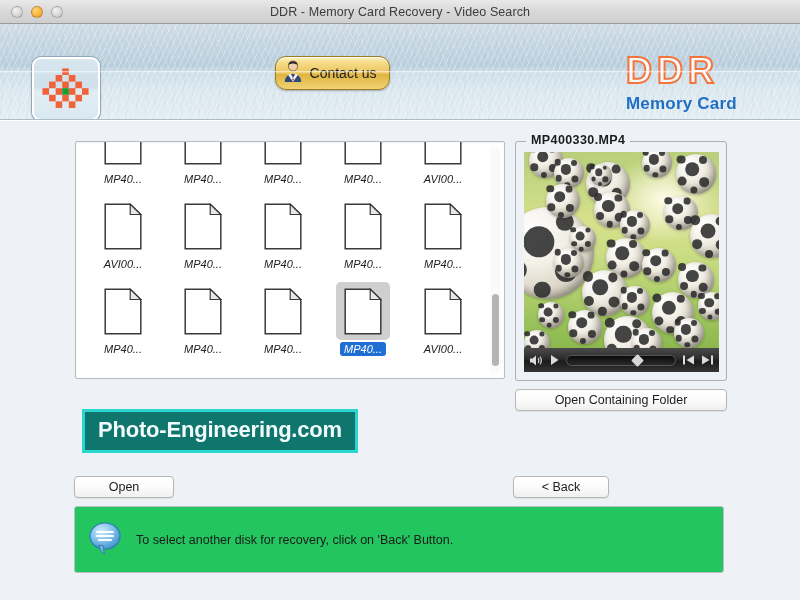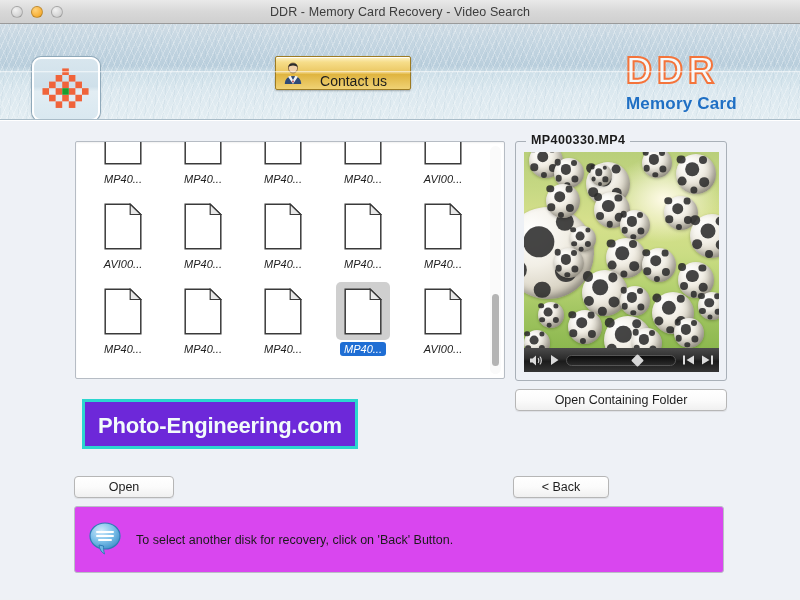--- a/index.html
+++ b/index.html
@@ -66,26 +66,26 @@
     width: 68px; height: 64px;
     border-radius: 9px;
     background: linear-gradient(to bottom, #d8e6ee 0%, #cfe0ea 46%, #e2edf3 54%, #d9e8f0 100%);
     border: 2px solid #ffffff;
     box-shadow: 0 0 0 1px #8fa9ba, 0 1px 3px rgba(0,0,0,.22);
   }
   .logo-flower { position: absolute; inset: 0; }
 
   .contact-btn {
     position: absolute; left: 275px; top: 32px;
-    width: 136px; height: 34px;
-    border-radius: 2px;
+    width: 115px; height: 34px;
+    border-radius: 11px;
     background: linear-gradient(to bottom, #fdf3c8 0%, #f6dd8a 16%, #e9c45c 52%, #dfb43f 54%, #f0d275 100%);
     border: 1px solid #9d7b22;
     box-shadow: inset 0 1px 0 rgba(255,255,255,.85), 0 1px 2px rgba(0,0,0,.28);
-    display: flex; align-items: flex-end; cursor: pointer;
+    display: flex; align-items: center; cursor: pointer;
   }
   .contact-btn .person { margin-left: 7px; flex: 0 0 auto; }
   .contact-btn .lbl {
     flex: 1; text-align: center; padding-right: 6px;
     font-size: 14px; color: #1d1d1d;
   }
 
   .brand { position: absolute; right: 24px; top: 28px; width: 150px; }
   .brand .ddr {
     font-size: 36px; font-weight: 700; letter-spacing: 5px;
@@ -149,23 +149,23 @@
     background: #fafafa; border-radius: 6px;
   }
   .vthumb {
     position: absolute; left: 2px; width: 7px;
     top: 148px; height: 72px;
     background: #b4b4b4; border-radius: 4px;
   }
 
   
   .watermark {
-    position: absolute; left: 82px; top: 278px;
-    padding: 11px 13px 7px 13px;
-    background: #6d28d9;
+    position: absolute; left: 82px; top: 288px;
+    padding: 5px 13px 7px 13px;
+    background: #0f766e;
     border: 3px solid #2bd6cf;
     display: inline-block;
   }
   .watermark span {
     font-size: 22px; font-weight: 700; color: #f2fbfb; letter-spacing: -.2px;
   }
 
   
   .previewgroup {
     position: absolute; left: 515px; top: 20px;
@@ -240,21 +240,21 @@
   .navbtn.disabled { color: #b0b0b0; cursor: default; background: linear-gradient(to bottom,#fdfdfd,#f4f4f4); }
   #btn-help  { left: 74px;  top: 355px; width: 100px; }
   #btn-exit  { left: 186px; top: 355px; width: 100px; }
   #btn-back  { left: 513px; top: 355px; width: 96px; }
   #btn-next  { left: 625px; top: 355px; width: 99px; margin-top: 48px; }
 
   
   .statusbox {
     position: absolute; left: 74px; top: 385px;
     width: 650px; height: 67px;
-    background: #d946ef;
+    background: #22c55e;
     border: 1px solid #b9bfc6; border-radius: 3px;
     display: flex; align-items: center; padding-left: 13px; gap: 12px;
   }
   .statusbox .msg { font-size: 12.5px; color: #1b1b1b; }
 </style>
 </head>
 <body>
 
 <div id="app">
 

